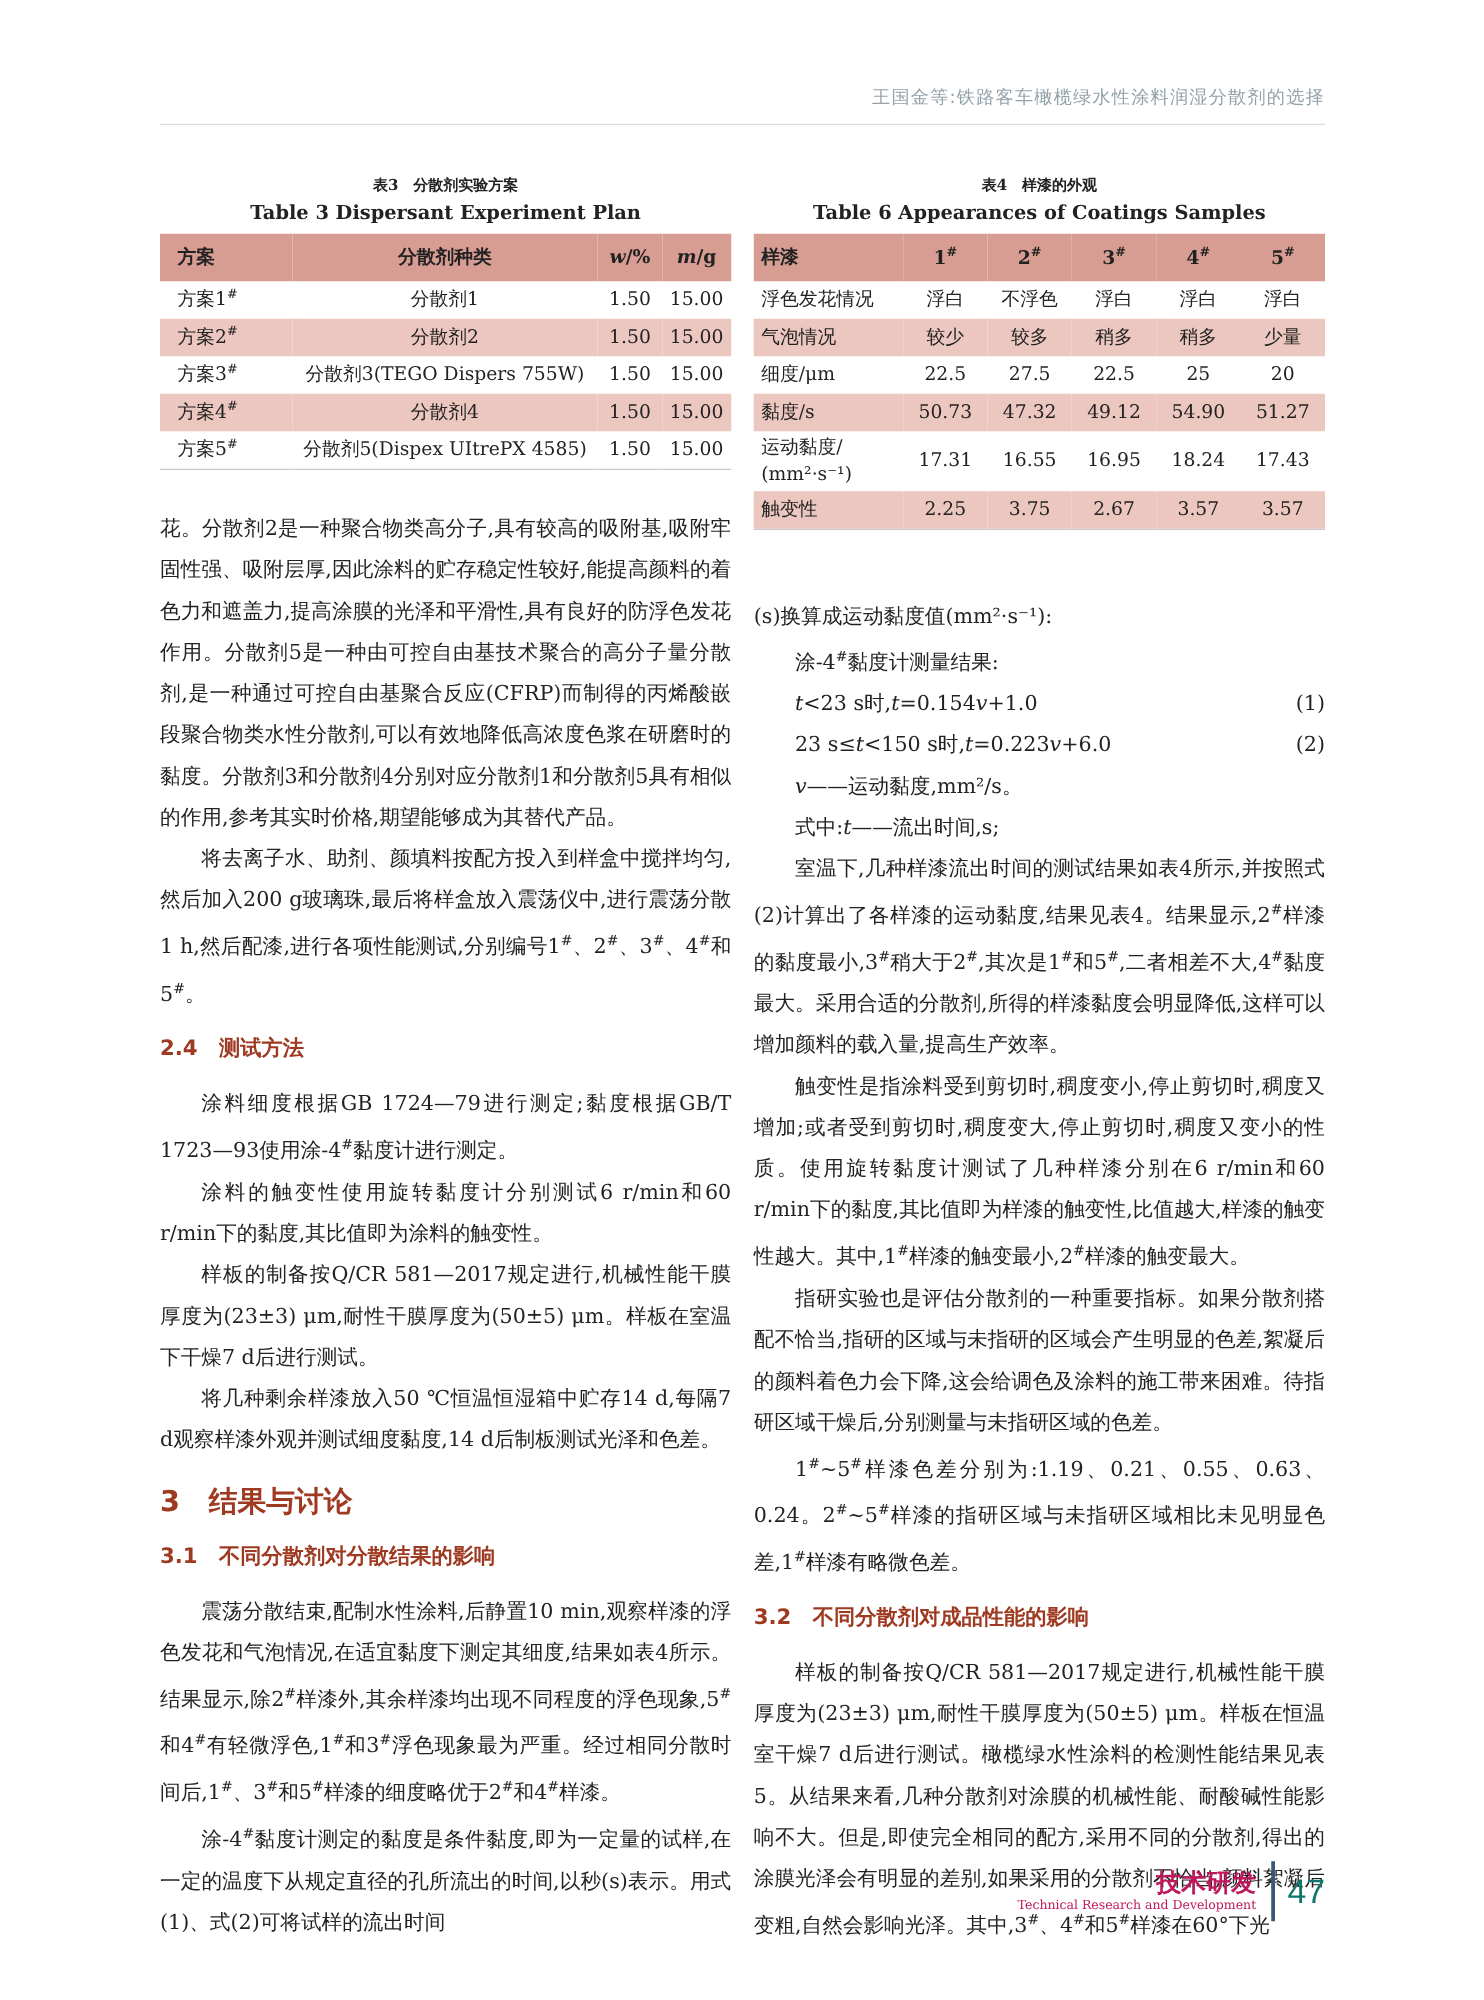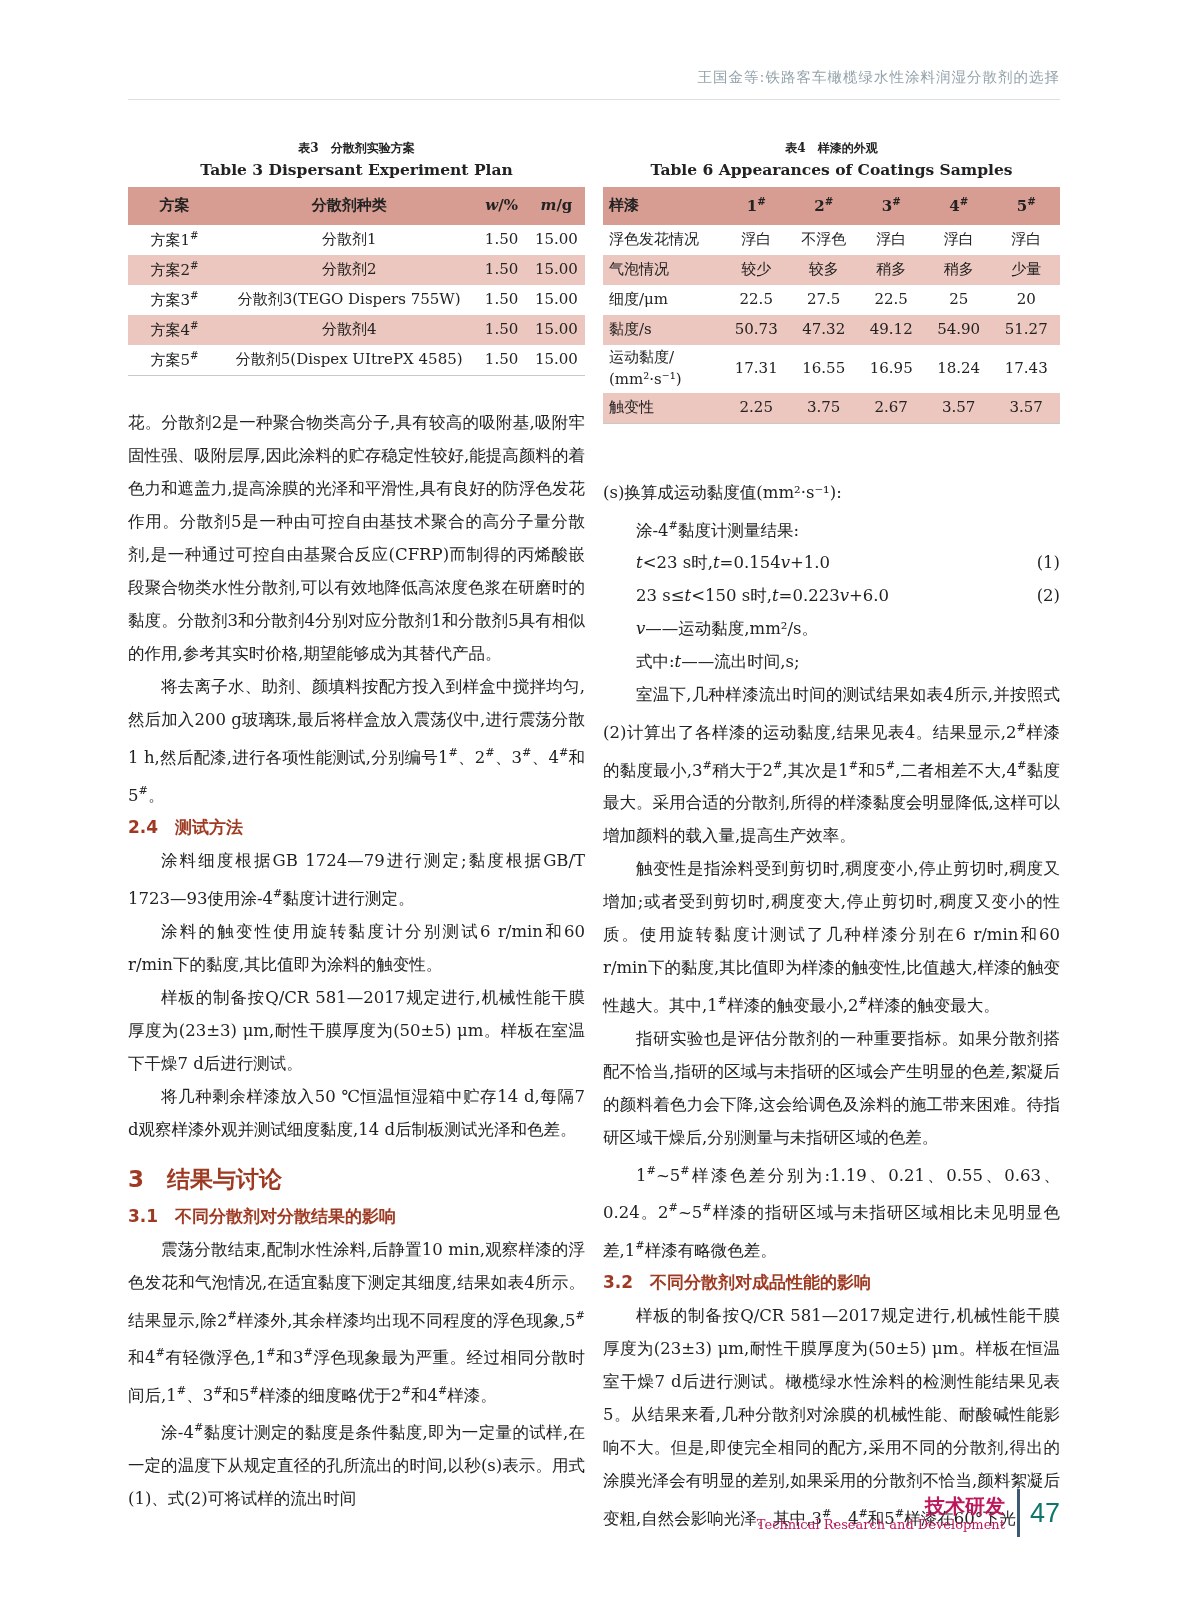--- a/index.html
+++ b/index.html
@@ -12,46 +12,46 @@
   .col{width:457px;}
   
   .tbl-title-zh{text-align:center;font-weight:bold;font-size:12px;margin-top:4px;}
   .tbl-title-en{text-align:center;font-weight:bold;font-size:15.5px;margin:3px 0 8px 0;}
   table{border-collapse:collapse;width:100%;font-size:15px;table-layout:fixed;}
   .tbl{margin-bottom:30px;border-bottom:1px solid #c9c9c9;}
   .tbl4{margin-bottom:52px;}
   th,td{padding:2px 2px;font-weight:normal;line-height:1.45;}
   thead th{background:#d79d92;font-weight:bold;height:34px;}
   tr.stripe td{background:#ecc7bf;}
-  .t3 th:nth-child(1),.t3 td:nth-child(1){width:21%;text-align:center;padding-left:0;}
+  .t3 th:nth-child(1),.t3 td:nth-child(1){width:21%;text-align:left;padding-left:14px;}
   .t3 th:nth-child(2),.t3 td:nth-child(2){width:56%;text-align:center;}
   .t3 th:nth-child(3),.t3 td:nth-child(3){width:11%;text-align:center;}
   .t3 th:nth-child(4),.t3 td:nth-child(4){width:12%;text-align:center;}
   .t3 tbody td{height:26px;}
   .t4 th:nth-child(1),.t4 td:nth-child(1){width:26%;text-align:left;padding-left:6px;}
   .t4 th:nth-child(n+2),.t4 td:nth-child(n+2){width:14.8%;text-align:center;}
   .t4 tbody td{height:26px;}
   sup{font-size:68%;}
   
   .p,.p-noindent,.line{font-size:16.5px;line-height:33px;text-align:justify;margin:0;}
   .p{text-indent:2em;}
   .line{text-indent:2em;text-align:left;}
   .h1{font-family:"DejaVu Sans","Liberation Sans",sans-serif;font-weight:bold;color:#9e3a22;
       font-size:23px;margin:18px 0 10px 0;}
   .h2{font-family:"DejaVu Sans","Liberation Sans",sans-serif;font-weight:bold;color:#9e3a22;
-      font-size:17px;margin:5px 0;}
+      font-size:17px;margin:16px 0;}
   .eq{display:flex;font-size:16.5px;line-height:33px;}
   .eq-f{text-indent:2em;flex:1;text-align:left;}
   .eq-n{text-align:right;}
   .first-right{margin-top:12px;}
   
   .footer{position:absolute;top:1489px;left:128px;width:932px;display:flex;justify-content:flex-end;align-items:center;}
   .f-txt{text-align:right;color:#be185d;}
   .f-zh{font-family:"DejaVu Sans","Liberation Sans",sans-serif;font-weight:bold;font-size:20px;line-height:22px;}
-  .f-en{font-size:13px;line-height:15px;}
+  .f-en{font-size:10px;line-height:15px;}
   .f-bar{width:3px;height:48px;background:#3d5875;margin:0 10px 0 12px;}
   .f-num{font-size:27px;color:#0f766e;font-family:Liberation Sans, sans-serif;}
 </style>
 </head>
 <body>
 
 <div class="page">
 
   <div class="running-head">王国金等:铁路客车橄榄绿水性涂料润湿分散剂的选择</div>
 

